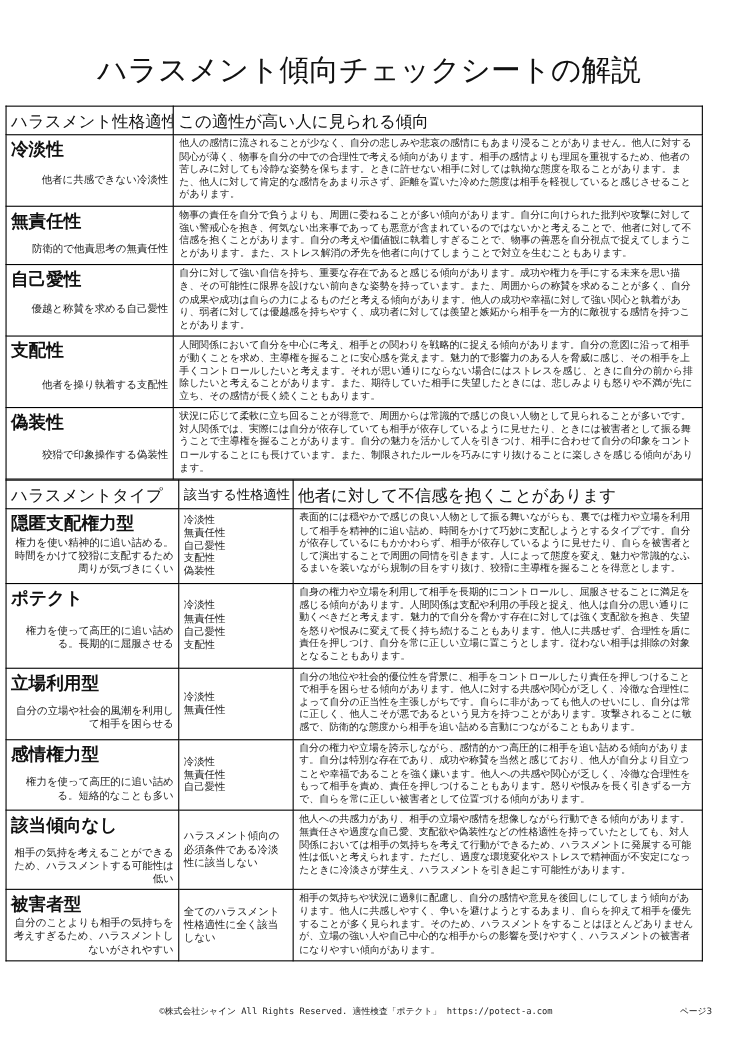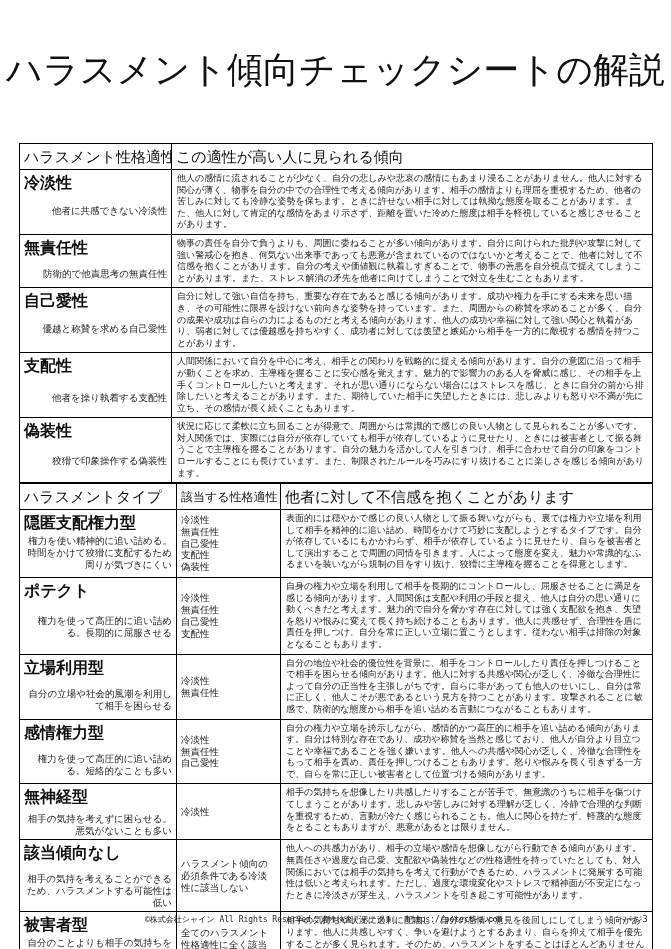--- a/index.html
+++ b/index.html
@@ -1,20 +1,20 @@
 <!DOCTYPE html>
 <html><head>
 <meta charset="utf-8">
 <style>
   html, body { margin:0; padding:0; background:#ffffff; }
   body { width:671px; height:949px; position:relative; overflow:hidden;
          font-family:"DejaVu Sans", "Liberation Sans", sans-serif; color:#111; }
   .title { position:absolute; top:46px; left:0; width:671px; text-align:center;
-           font-size:36px; font-weight:normal; letter-spacing:0px; color:#111; }
-  table { border-collapse:collapse; position:absolute; left:19px; width:633px; table-layout:fixed;margin-top:47px; }
+           font-size:27px; font-weight:normal; letter-spacing:0px; color:#111; }
+  table { border-collapse:collapse; position:absolute; left:5px; width:633px; table-layout:fixed; }
   td, th { border:1.5px solid #000; vertical-align:top; padding:0; }
   .t1 { top:96px; }
   .t2 { top:436px;padding-left:36px; }
   .hdr { font-size:15px; font-weight:normal; text-align:left; padding:3px 4px 2px 4px; height:20px; line-height:20px; white-space:nowrap; overflow:hidden; }
   .name { font-size:16px; font-weight:bold; padding:3px 4px 0 4px; line-height:20px; }
   .sub { font-size:9.5px; padding:2px 4px 2px 4px; line-height:12px; color:#222;text-align:right; }
   .desc { font-size:9px; line-height:11.6px; padding:3px 5px 3px 5px; color:#222; }
   .traits { font-size:9.5px; line-height:11.8px; padding:4px 4px; color:#222; vertical-align:middle; }
   .traits div { white-space:nowrap; }
   .footer { position:absolute; top:914px; left:0; width:671px; font-size:8px; color:#222;
@@ -130,30 +130,20 @@
           <div class="name">感情権力型</div>
           <div class="sub" style="margin-top:8px">権力を使って高圧的に追い詰める。短絡的なことも多い</div>
         </td>
     <td class="traits">
       <div>冷淡性</div>
       <div>無責任性</div>
       <div>自己愛性</div>
     </td>
     <td class="desc">自分の権力や立場を誇示しながら、感情的かつ高圧的に相手を追い詰める傾向があります。自分は特別な存在であり、成功や称賛を当然と感じており、他人が自分より目立つことや幸福であることを強く嫌います。他人への共感や関心が乏しく、冷徹な合理性をもって相手を責め、責任を押しつけることもあります。怒りや恨みを長く引きずる一方で、自らを常に正しい被害者として位置づける傾向があります。</td>
   </tr>
-  <tr style="height:52px">
-    <td>
-          <div class="name">無神経型</div>
-          <div class="sub" style="margin-top:4px">相手の気持を考えずに困らせる。悪気がないことも多い</div>
-        </td>
-    <td class="traits">
-      <div>冷淡性</div>
-    </td>
-    <td class="desc">相手の気持ちを想像したり共感したりすることが苦手で、無意識のうちに相手を傷つけてしまうことがあります。悲しみや苦しみに対する理解が乏しく、冷静で合理的な判断を重視するため、言動が冷たく感じられることも。他人に関心を持たず、軽蔑的な態度をとることもありますが、悪意があるとは限りません。</td>
-  </tr>
   <tr style="height:64px">
     <td>
           <div class="name">該当傾向なし</div>
           <div class="sub" style="margin-top:8px">相手の気持を考えることができるため、ハラスメントする可能性は低い</div>
         </td>
     <td class="traits" style="white-space:normal">
       <div style="white-space:normal">ハラスメント傾向の必須条件である冷淡性に該当しない</div>
     </td>
     <td class="desc">他人への共感力があり、相手の立場や感情を想像しながら行動できる傾向があります。無責任さや過度な自己愛、支配欲や偽装性などの性格適性を持っていたとしても、対人関係においては相手の気持ちを考えて行動ができるため、ハラスメントに発展する可能性は低いと考えられます。ただし、過度な環境変化やストレスで精神面が不安定になったときに冷淡さが芽生え、ハラスメントを引き起こす可能性があります。</td>
   </tr>

